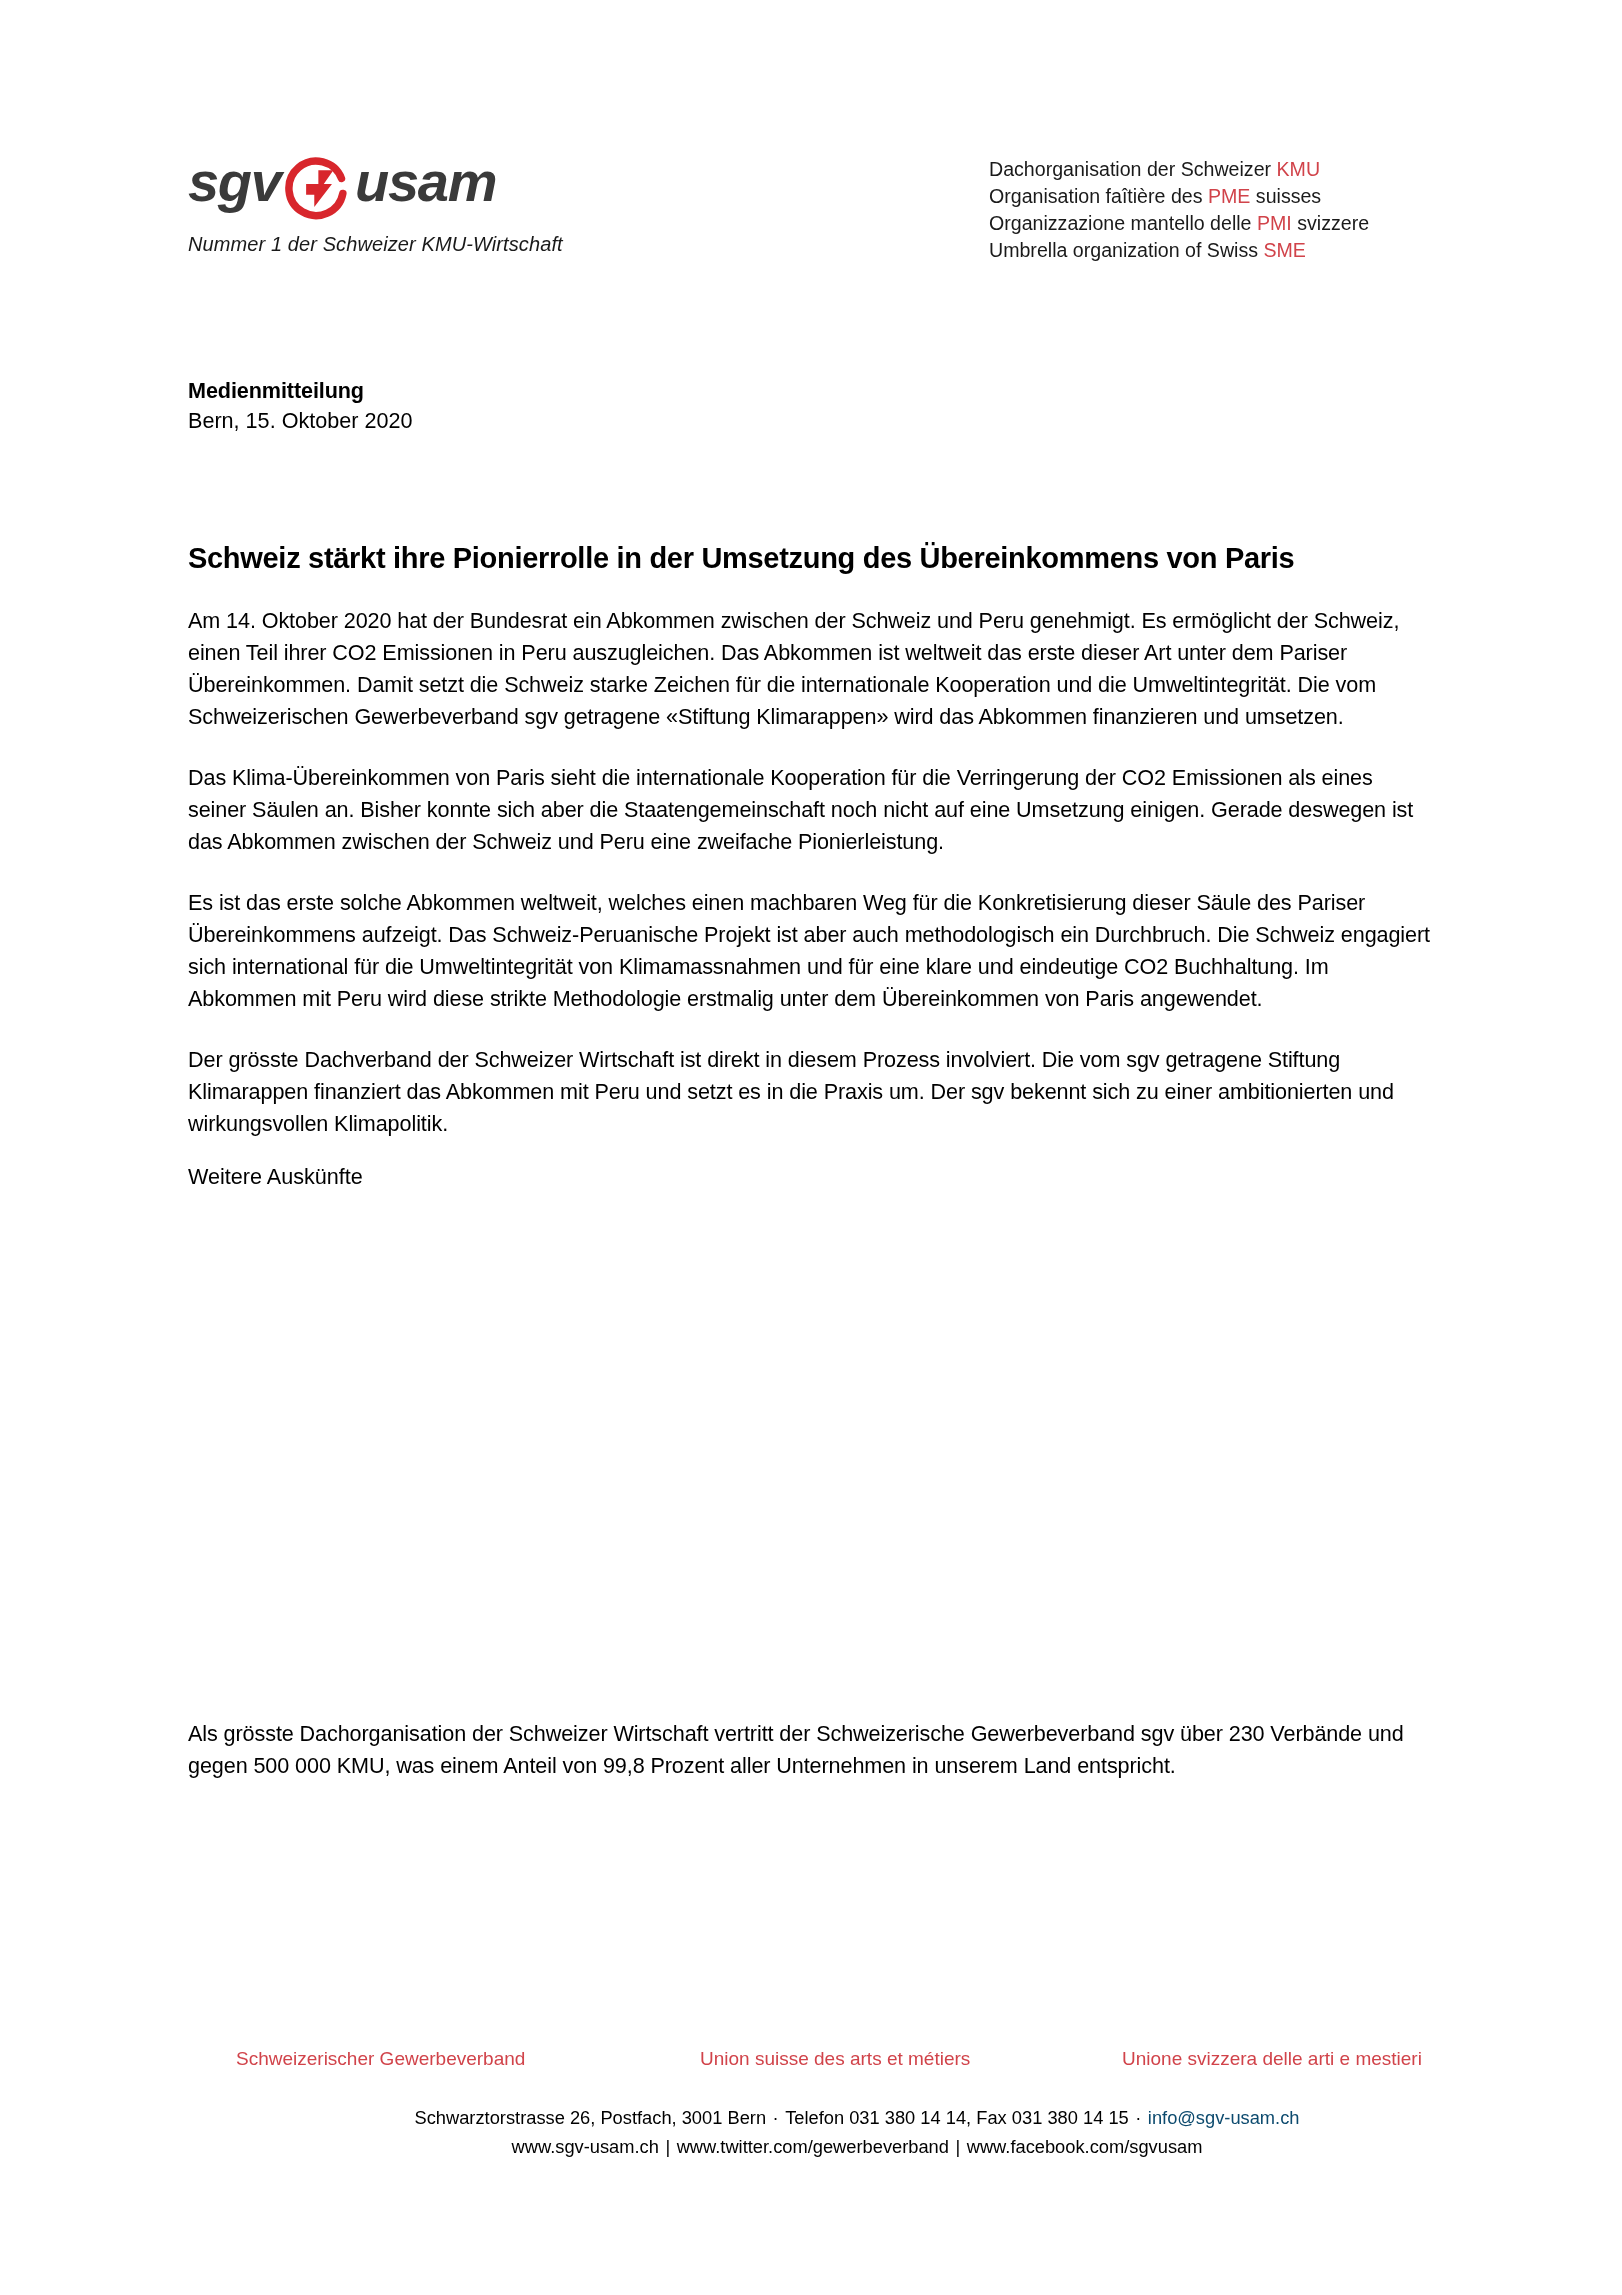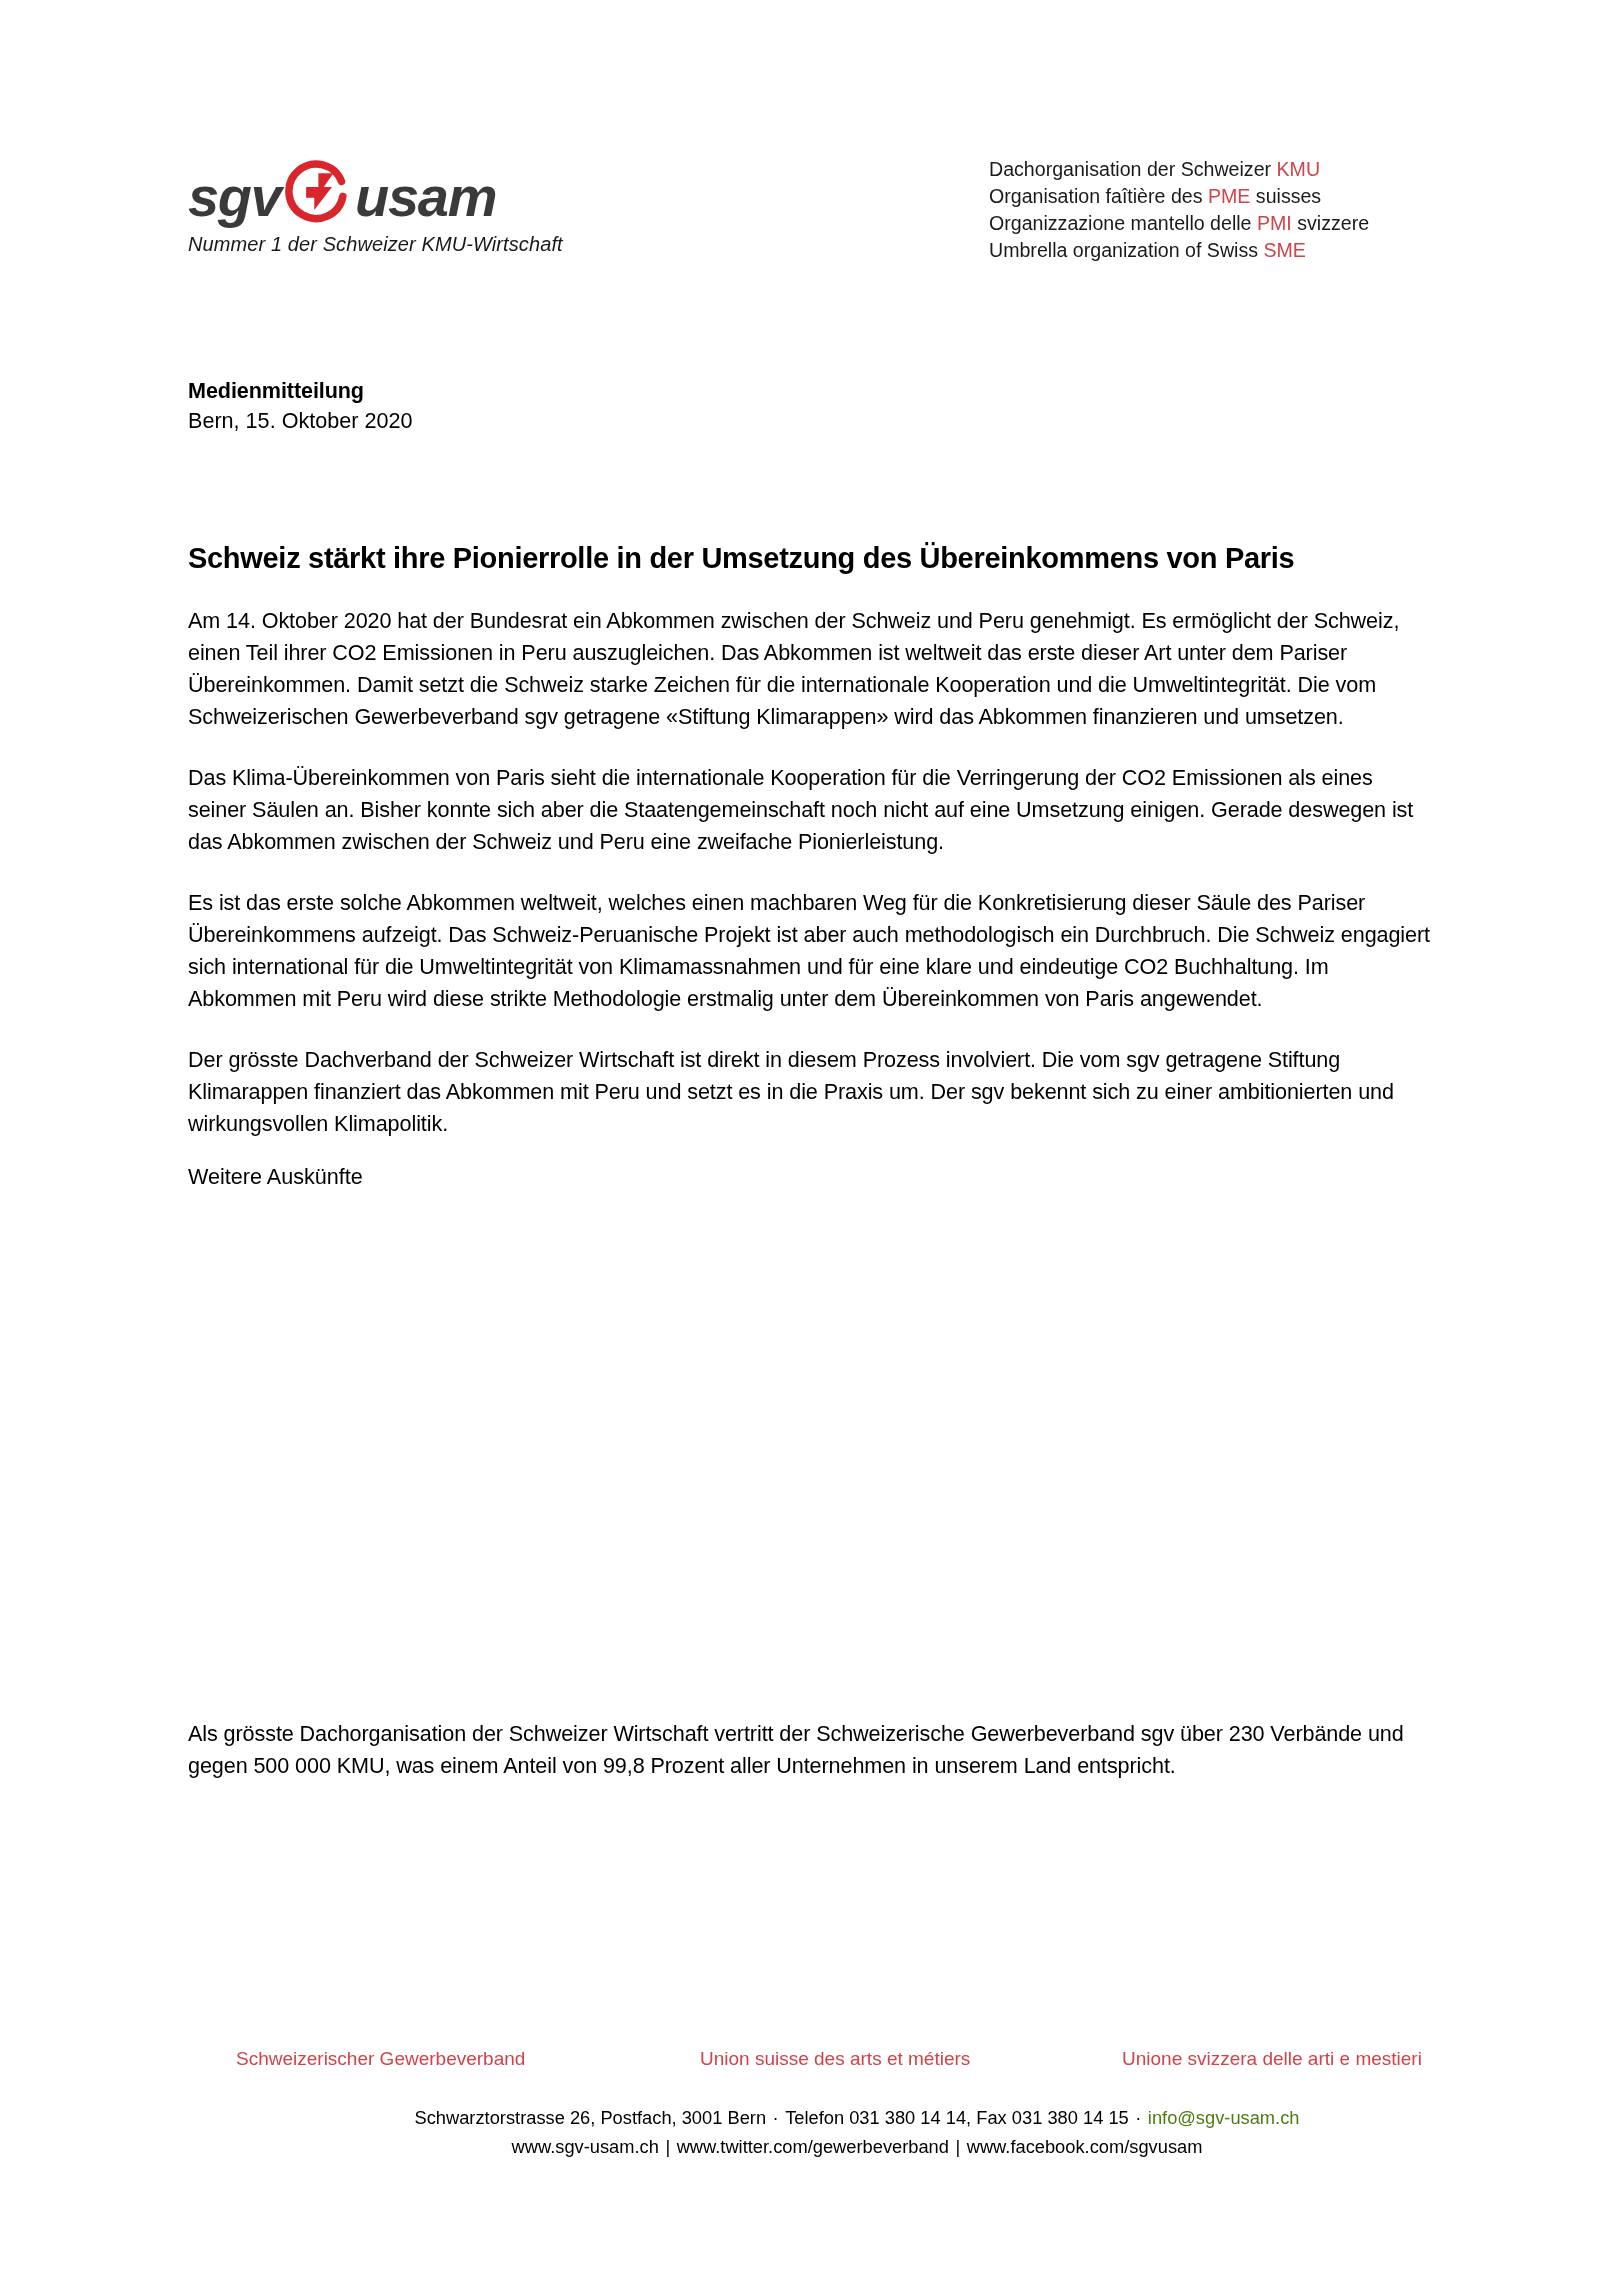--- a/index.html
+++ b/index.html
@@ -31,21 +31,21 @@
     height: 314px;
   }
   .logo-block {
     position: absolute;
     left: 188px;
     top: 154px;
     width: 393px;
   }
   .logo-wordmark {
     display: flex;
-    align-items: flex-end;
+    align-items: flex-start;
     height: 71px;
   }
   .logo-text {
     font-family: "Liberation Sans", sans-serif;
     font-weight: bold;
     font-style: italic;
     font-size: 56px;
     letter-spacing: -1.3px;
     color: #3a3a3a;
     line-height: 1;
@@ -231,21 +231,21 @@
 
   <div class="footer">
     <div class="footer-langs">
       <span class="fl-de">Schweizerischer Gewerbeverband</span>
       <span class="fl-fr">Union suisse des arts et métiers</span>
       <span class="fl-it">Unione svizzera delle arti e mestieri</span>
     </div>
 
     <div class="footer-contact">
       <div>
-        <span>Schwarztorstrasse 26, Postfach, 3001 Bern</span><span class="sep">·</span><span>Telefon 031 380 14 14, Fax 031 380 14 15</span><span class="sep">·</span><a href="#" style="color:#4d7c0f;text-decoration:none">info@sgv-usam.ch</a>
+        <span>Schwarztorstrasse 26, Postfach, 3001 Bern</span><span class="sep">·</span><span>Telefon 031 380 14 14, Fax 031 380 14 15</span><span class="sep">·</span><a href="#" style="color:#0c4a6e;text-decoration:none">info@sgv-usam.ch</a>
       </div>
       <div>
         <a href="#" style="color:#000;text-decoration:none">www.sgv-usam.ch</a><span class="sep">|</span><a href="#" style="color:#000;text-decoration:none">www.twitter.com/gewerbeverband</a><span class="sep">|</span><a href="#" style="color:#000;text-decoration:none">www.facebook.com/sgvusam</a>
       </div>
     </div>
   </div>
 
 </div>
 
 

